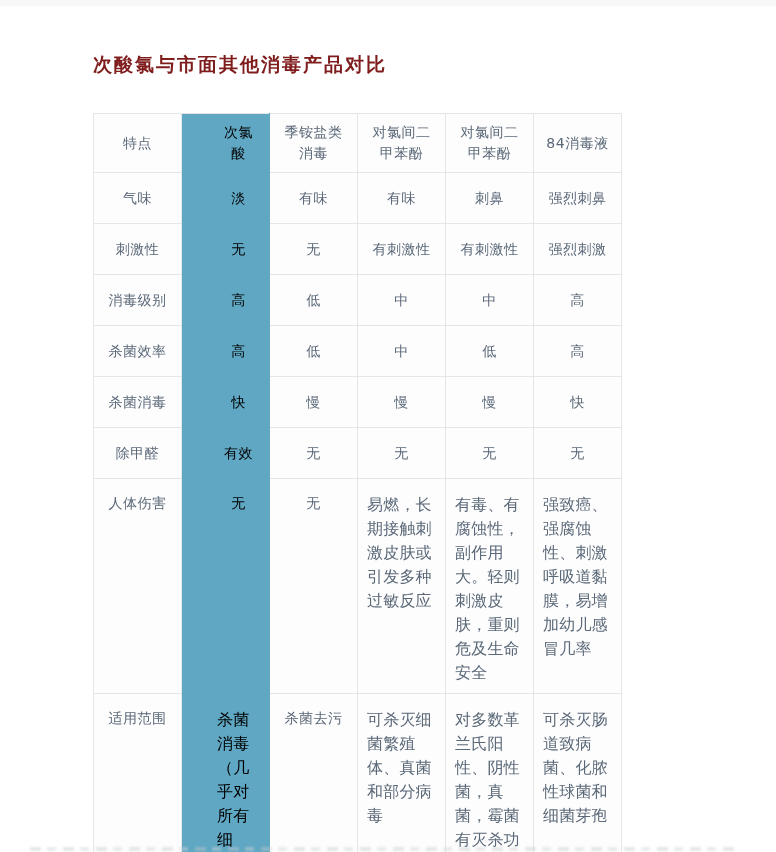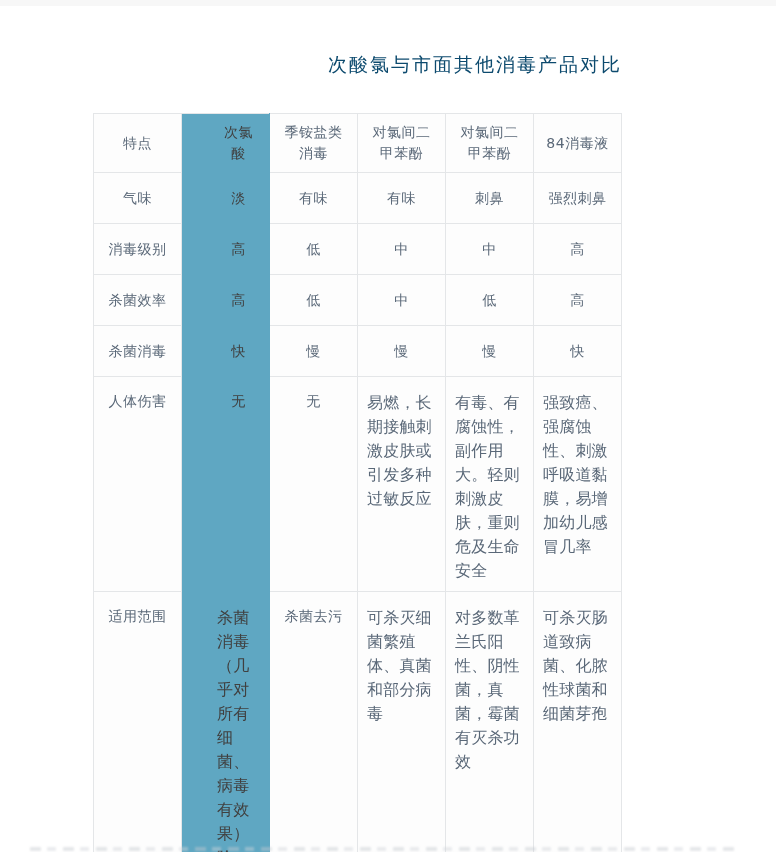--- a/index.html
+++ b/index.html
@@ -11,25 +11,25 @@
       overflow: hidden;
       color: #5a6878;
     }
     .top-strip {
       position: absolute; top: 0; left: 0; right: 0; height: 6px;
       background: #f7f7f7;
     }
     .title {
       position: absolute;
       top: 52px; left: 93px; width: 529px;
-      text-align: right;
+      text-align: left;
       font-size: 19px;
-      font-weight: 400;
+      font-weight: 700;
       letter-spacing: 2px;
-      color: #0c4a6e;
+      color: #7f1d1d;
     }
     table.cmp {
       position: absolute;
       top: 113px; left: 93px;
       width: 529px;
       border-collapse: collapse;
       table-layout: fixed;
       background: #fdfdfd;
     }
     .cmp col { width: 88px; }
@@ -47,21 +47,21 @@
     .cmp thead tr { height: 50px; }
     .cmp tr.rh { height: 51px; }
     .cmp tr.r-harm { height: 156px; }
     .cmp tr.r-scope { height: 163px; }
     .cmp tr.r-harm th, .cmp tr.r-harm td,
     .cmp tr.r-scope th, .cmp tr.r-scope td {
       vertical-align: top;
       padding-top: 14px;
     }
     .cmp td.long { text-align: left; font-size: 16px; letter-spacing: 0.2px; }
-    .cmp .hl { background: #5fa7c2; color: #404040; padding-left: 35px; }
+    .cmp .hl { background: #5fa7c2; color: #000000; padding-left: 35px; }
     .cmp td.hl, .cmp th.hl { border-color: #5fa7c2; border-top-color: #e4e6e8; }
     .cutoff {
       position: absolute;
       left: 30px; right: 40px;
       top: 847px; height: 4px;
       overflow: hidden;
       opacity: 0.45;
       background: repeating-linear-gradient(90deg,
         #c6cad0 0px, #c6cad0 11px,
         transparent 11px, transparent 17px,
@@ -99,20 +99,28 @@
   <tbody>
     <tr class="rh">
       <th>气味</th>
       <td class="hl">淡</td>
       <td>有味</td>
       <td>有味</td>
       <td>刺鼻</td>
       <td>强烈刺鼻</td>
     </tr>
     <tr class="rh">
+      <th>刺激性</th>
+      <td class="hl">无</td>
+      <td>无</td>
+      <td>有刺激性</td>
+      <td>有刺激性</td>
+      <td>强烈刺激</td>
+    </tr>
+    <tr class="rh">
       <th>消毒级别</th>
       <td class="hl">高</td>
       <td>低</td>
       <td>中</td>
       <td>中</td>
       <td>高</td>
     </tr>
     <tr class="rh">
       <th>杀菌效率</th>
       <td class="hl">高</td>
@@ -122,20 +130,28 @@
       <td>高</td>
     </tr>
     <tr class="rh">
       <th>杀菌消毒</th>
       <td class="hl">快</td>
       <td>慢</td>
       <td>慢</td>
       <td>慢</td>
       <td>快</td>
     </tr>
+    <tr class="rh">
+      <th>除甲醛</th>
+      <td class="hl">有效</td>
+      <td>无</td>
+      <td>无</td>
+      <td>无</td>
+      <td>无</td>
+    </tr>
     <tr class="r-harm">
       <th>人体伤害</th>
       <td class="hl">无</td>
       <td>无</td>
       <td class="long">易燃，长期接触刺激皮肤或引发多种过敏反应</td>
       <td class="long">有毒、有腐蚀性，副作用大。轻则刺激皮肤，重则危及生命安全</td>
       <td class="long">强致癌、强腐蚀性、刺激呼吸道黏膜，易增加幼儿感冒几率</td>
     </tr>
     <tr class="r-scope">
       <th>适用范围</th>

